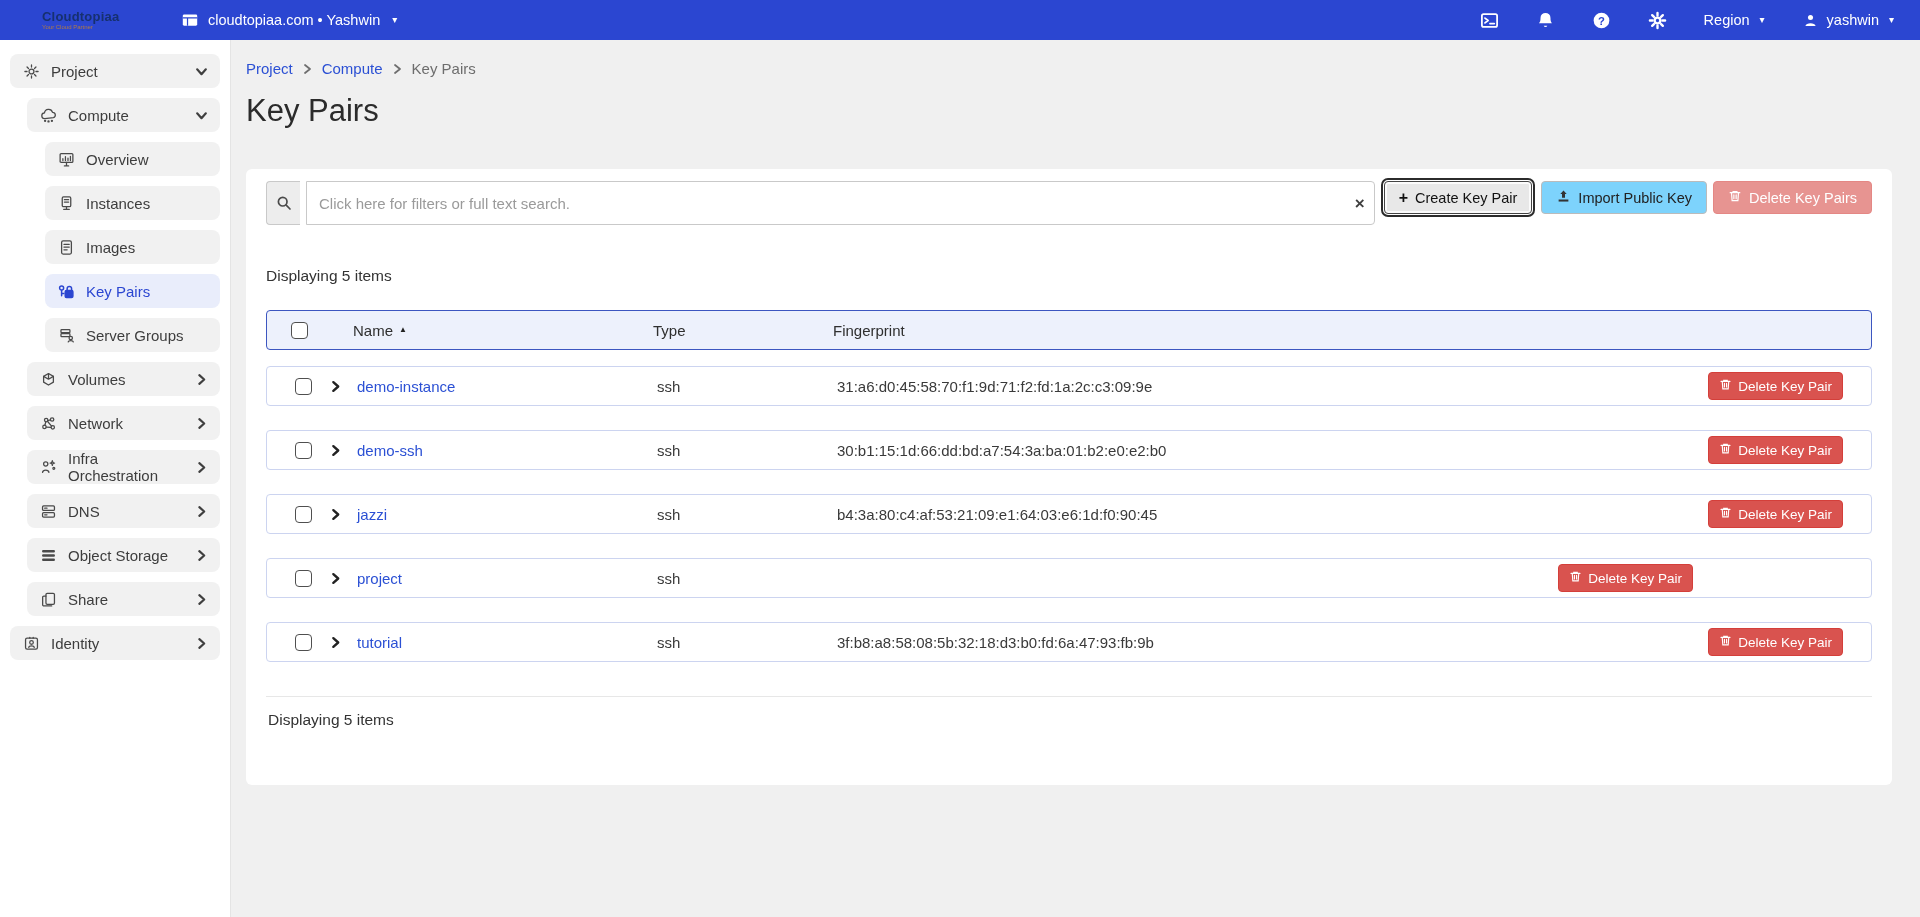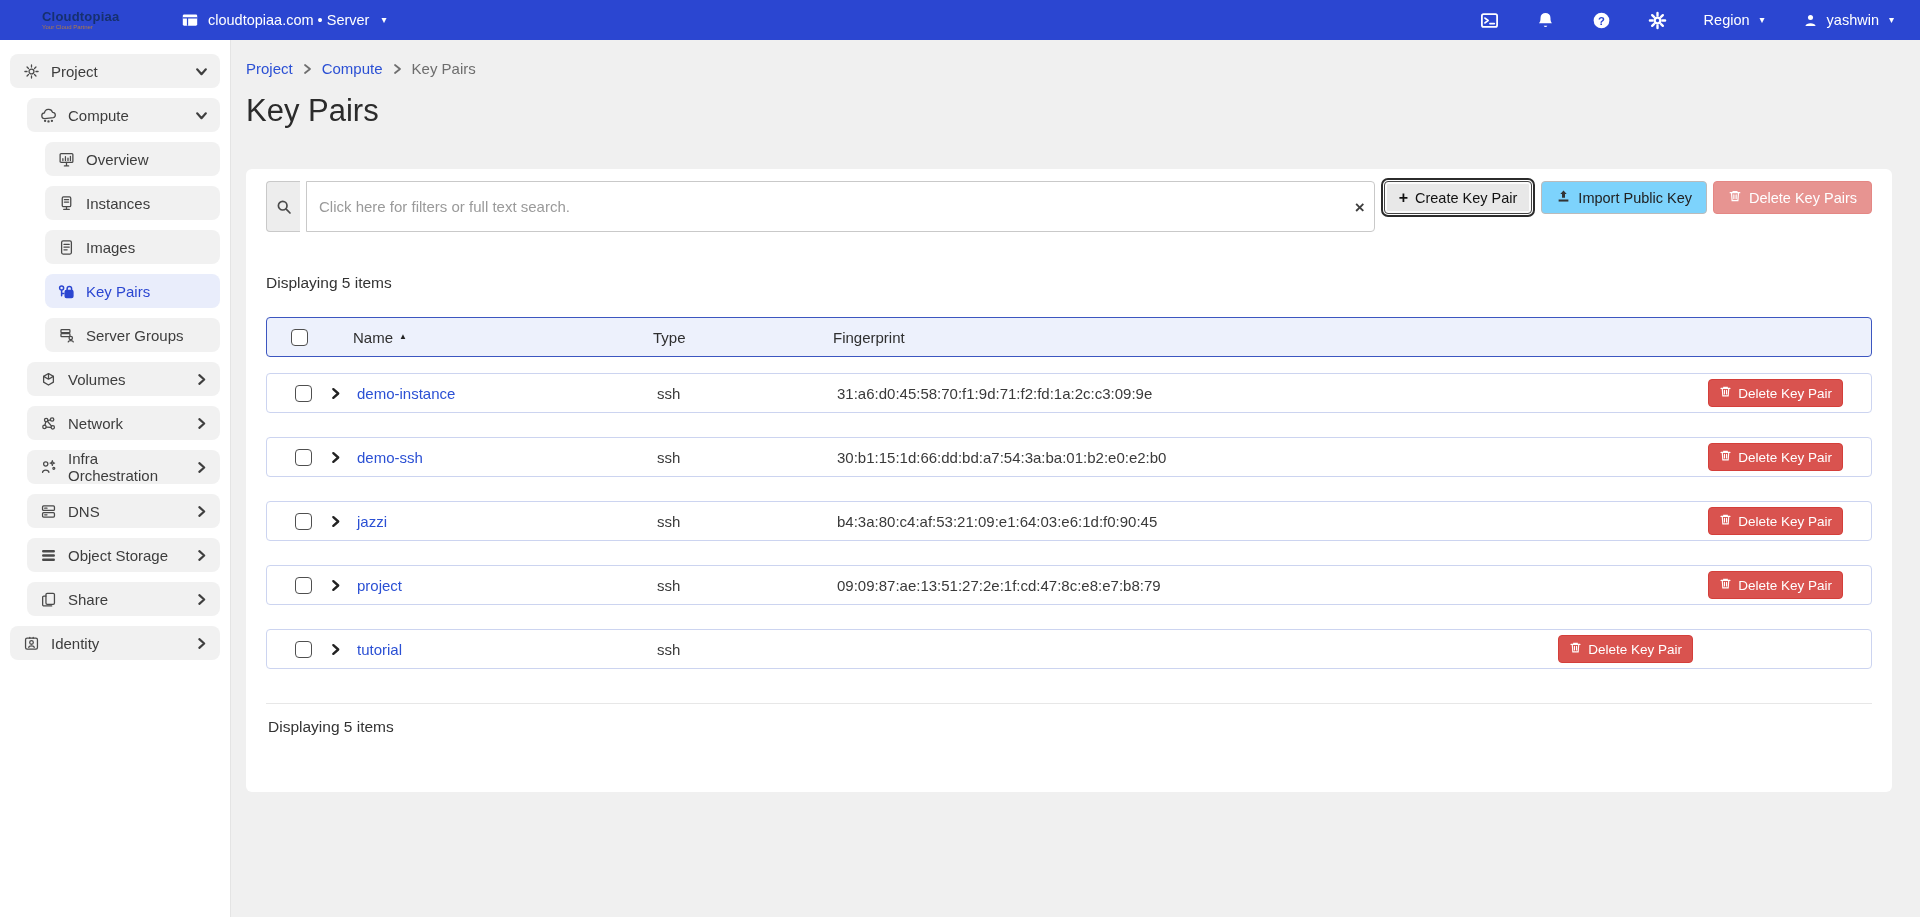--- a/index.html
+++ b/index.html
@@ -33,21 +33,21 @@
   .crumb-current { color:#6d6d6d; }
   .crumb-sep { display:inline-flex; align-items:center; }
   .page-title { margin-top:16px; font-size:31px; font-weight:400; color:#2b2b2b; }
 
   .card { margin-top:40px; background:#fff; border-radius:6px; padding:12px 20px 56px 20px; }
 
   
   .toolbar { display:flex; align-items:stretch; gap:6px; }
   .search-addon { width:34px; background:#ededed; border:1px solid #c9c9c9; border-right:none; border-radius:4px 0 0 4px; display:flex; align-items:center; justify-content:center; }
   .search-wrap { flex:1; position:relative; display:flex; }
-  .search-input { width:100%; height:51px; border:1px solid #c9c9c9; border-radius:0 4px 4px 0; font-size:15px; padding:0 34px 0 12px; color:#333; outline:none; font-family:"Liberation Sans", sans-serif; }
+  .search-input { width:100%; height:44px; border:1px solid #c9c9c9; border-radius:0 4px 4px 0; font-size:15px; padding:0 34px 0 12px; color:#333; outline:none; font-family:"Liberation Sans", sans-serif; }
   .search-input::placeholder { color:#9a9a9a; }
   .search-clear { position:absolute; right:10px; top:50%; transform:translateY(-50%); font-size:17px; font-weight:700; color:#3f3f3f; cursor:pointer; line-height:1; }
   .btn { height:33px; border-radius:4px; font-size:14.5px; display:inline-flex; align-items:center; justify-content:center; gap:7px; padding:0 14px; cursor:pointer; font-family:"Liberation Sans", sans-serif; white-space:nowrap; }
   .btn-create { background:#e8e8e8; color:#111; border:1px solid #444; box-shadow:inset 0 0 0 2px #fbfbfb; outline:2px solid #2b2b2b; outline-offset:1px; margin:0 3px; }
   .btn-plus { font-weight:700; font-size:16px; }
   .btn-import { background:#7dd3fc; color:#222; border:1px solid #bbb;align-items:center; }
   .btn-delete-bulk { background:#d9534f; color:#fff; border:1px solid #d43f3a; opacity:.62; cursor:not-allowed; }
 
   .count-text { margin-top:42px; font-size:15.5px; color:#333; }
 
@@ -76,21 +76,21 @@
     <span class="logo-title">Cloudtopiaa</span>
     <span class="logo-tagline">Your Cloud Partner</span>
   </div>
   <div class="context-switcher">
     <span class="nav-ico" id="ico-domain">
         <svg width="18" height="18" viewBox="0 0 16 16">
           <rect x="1.6" y="3" width="12.8" height="10" rx="1.2" fill="#ffffff"></rect>
           <path d="M1.6 6.2h12.8M5.8 6.2V13" stroke="#2b46d1" stroke-width="1.1"></path>
         </svg>
       </span>
-    <span>cloudtopiaa.com • Server</span>
+    <span>cloudtopiaa.com • Yashwin</span>
     <span class="caret">▾</span>
   </div>
   <div class="nav-right">
     <span class="nav-ico" id="ico-console">
         <svg width="19" height="19" viewBox="0 0 16 16" fill="none" stroke="#ffffff" stroke-width="1.5" stroke-linecap="round" stroke-linejoin="round">
           <rect x="1.6" y="2.6" width="12.8" height="10.8" rx="1.4"></rect>
           <path d="M4.2 6l2.6 2-2.6 2M8.4 10.6h3.6"></path>
         </svg>
       </span>
     <span class="nav-ico" id="ico-bell">
@@ -451,39 +451,39 @@
   </div>
         <div class="trow">
     <span class="cb"></span>
     <span class="expander">
             <svg width="13" height="13" viewBox="0 0 12 12" fill="none" stroke="#222" stroke-width="2.2" stroke-linecap="round" stroke-linejoin="round">
               <polyline points="4,2 8.5,6 4,10"></polyline>
             </svg>
           </span>
     <a class="name-link">project</a>
     <span class="cell t-type">ssh</span>
-    <span class="cell t-fp">09:09:87:ae:13:51:27:2e:1f:cd:47:8c:e8:e7:b8:79</span>
     <span class="action-cell">
       <button class="btn-danger-row">
         <span class="tico"><svg width="13" height="13" viewBox="0 0 16 16" fill="none" stroke="#fff" stroke-width="1.4" stroke-linecap="round">
                   <path d="M2.5 4.2h11M5.8 4.2V2.9h4.4v1.3M4 4.2l.7 9.2h6.6l.7-9.2M6.7 6.6v4.4M9.3 6.6v4.4"></path>
                 </svg></span>
         <span class="dlabel">Delete Key Pair</span>
       </button>
     </span>
   </div>
         <div class="trow">
     <span class="cb"></span>
     <span class="expander">
             <svg width="13" height="13" viewBox="0 0 12 12" fill="none" stroke="#222" stroke-width="2.2" stroke-linecap="round" stroke-linejoin="round">
               <polyline points="4,2 8.5,6 4,10"></polyline>
             </svg>
           </span>
     <a class="name-link">tutorial</a>
     <span class="cell t-type">ssh</span>
+    <span class="cell t-fp">3f:b8:a8:58:08:5b:32:18:d3:b0:fd:6a:47:93:fb:9b</span>
     <span class="action-cell">
       <button class="btn-danger-row">
         <span class="tico"><svg width="13" height="13" viewBox="0 0 16 16" fill="none" stroke="#fff" stroke-width="1.4" stroke-linecap="round">
                   <path d="M2.5 4.2h11M5.8 4.2V2.9h4.4v1.3M4 4.2l.7 9.2h6.6l.7-9.2M6.7 6.6v4.4M9.3 6.6v4.4"></path>
                 </svg></span>
         <span class="dlabel">Delete Key Pair</span>
       </button>
     </span>
   </div>
       </div>

